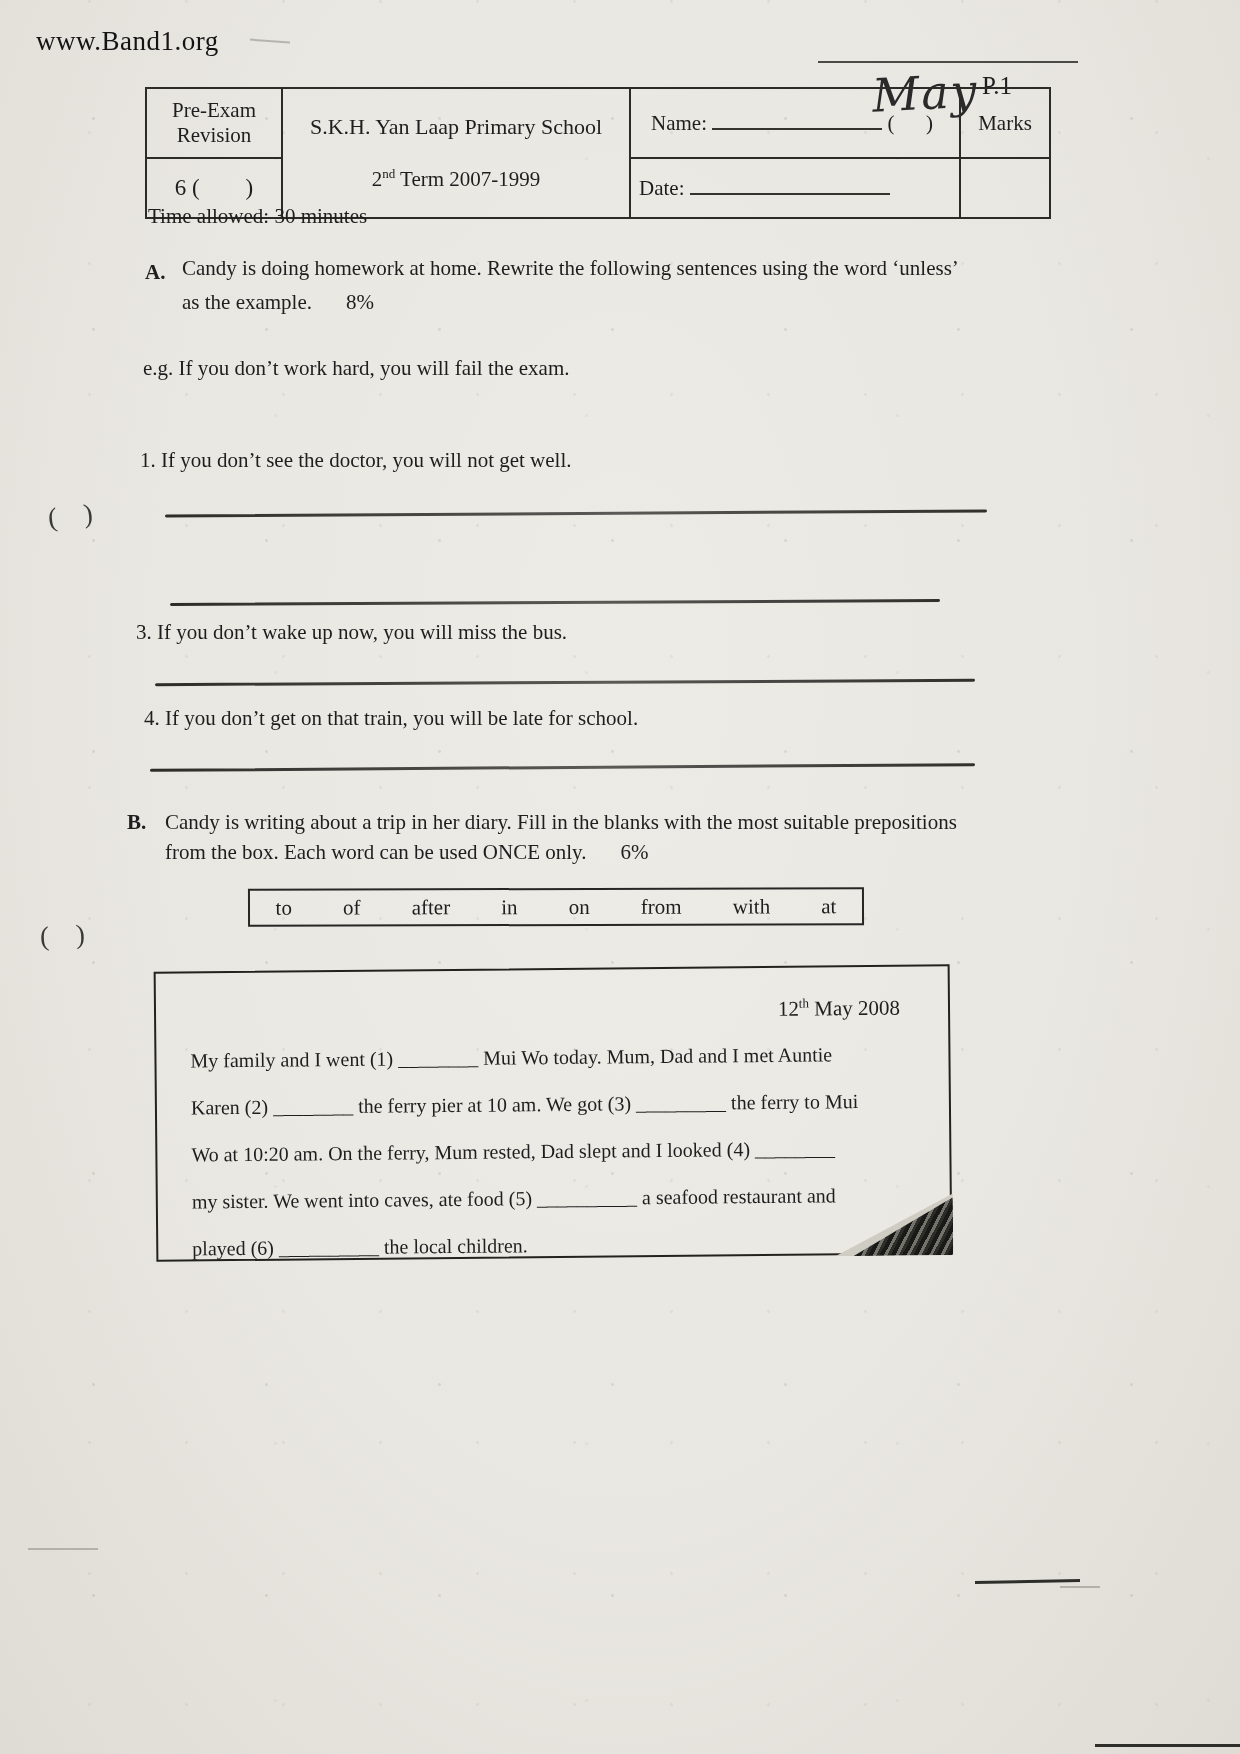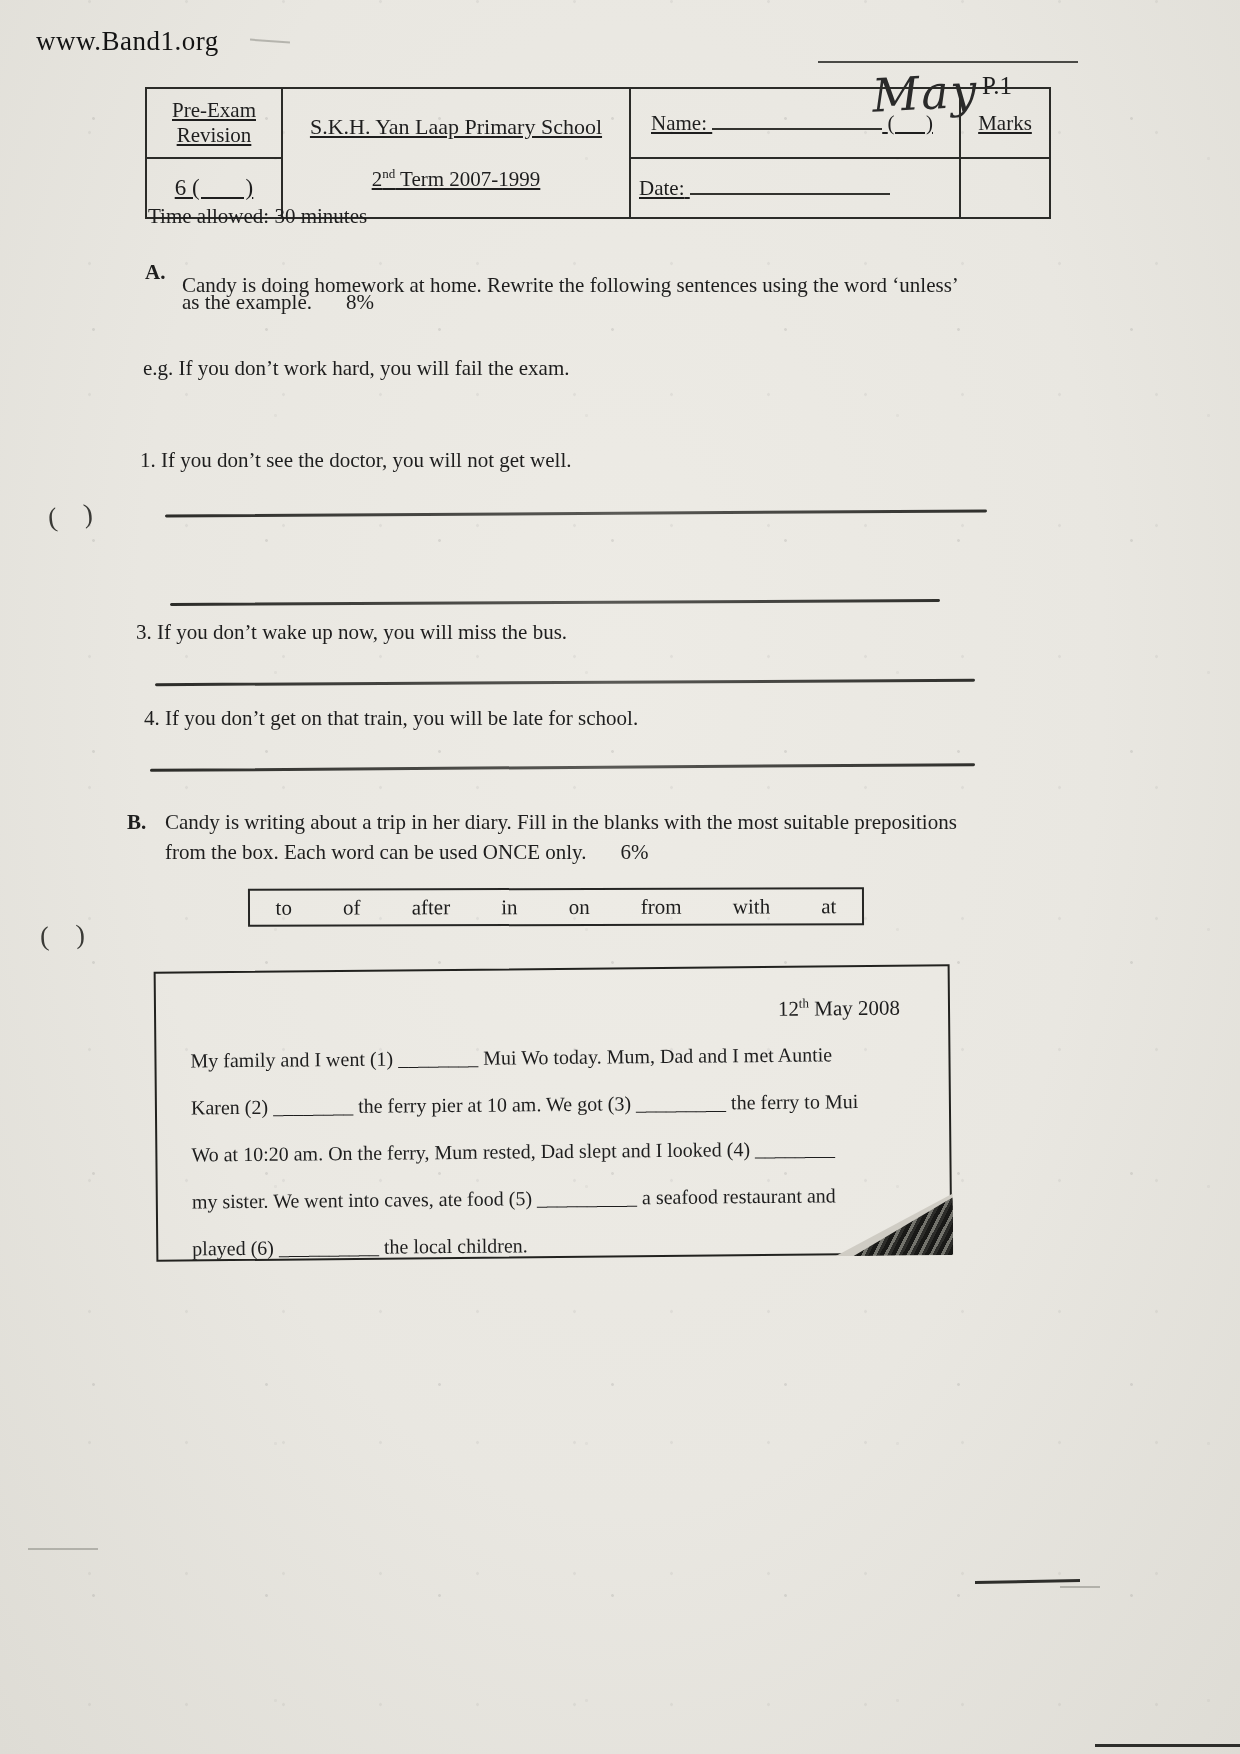--- a/index.html
+++ b/index.html
@@ -32,21 +32,21 @@
   .topline { height:2px; background:#4a4a46; }
   .hand-may {
     left:872px; top:66px; font-size:46px; font-style:italic;
     font-family:"DejaVu Serif", serif; color:#2a2a2a;
     transform:rotate(-3deg); letter-spacing:2px;
   }
   .pnum { left:982px; top:72px; font-size:25px; }
 
   table.hdr {
     position:absolute; left:145px; top:87px;
-    border-collapse:collapse; table-layout:fixed;text-decoration:underline;
+    border-collapse:collapse; table-layout:fixed;
   }
   table.hdr td {
     border:2.4px solid #2b2b28; padding:2px 8px; vertical-align:middle;
     font-size:21px;
   }
   .cell-center { text-align:center; }
   .school-name { font-size:22px; }
   .term-line { font-size:21px; margin-top:26px; }
   .blankline { display:inline-block; border-bottom:2px solid #33332f; height:14px; vertical-align:baseline; }
   .time-allowed { left:148px; top:204px; font-size:21px; }
@@ -127,21 +127,21 @@
         <span>Date:</span>
         <span class="blankline" style="width:200px;"></span>
       </td>
       <td></td>
     </tr>
   </tbody>
     </table>
   <div class="abs time-allowed">Time allowed: 30 minutes</div>
 
   <div class="abs sec-label" style="left:145px; top:260px;">A.</div>
-  <div class="abs body-text nowrap" style="left:182px; top:273px;">Candy is doing homework at home. Rewrite the following sentences using the word ‘unless’</div>
+  <div class="abs body-text nowrap" style="left:182px; top:256px;">Candy is doing homework at home. Rewrite the following sentences using the word ‘unless’</div>
   <div class="abs body-text" style="left:182px; top:290px;">
     <span>as the example.</span><span class="small-gap"></span><span>8%</span>
   </div>
 
   <div class="abs body-text nowrap" style="left:143px; top:356px;">
     <span>e.g.</span>
     <span>If you don’t work hard, you will fail the exam.</span>
   </div>
 
   <div class="abs body-text nowrap" style="left:140px; top:448px;">

